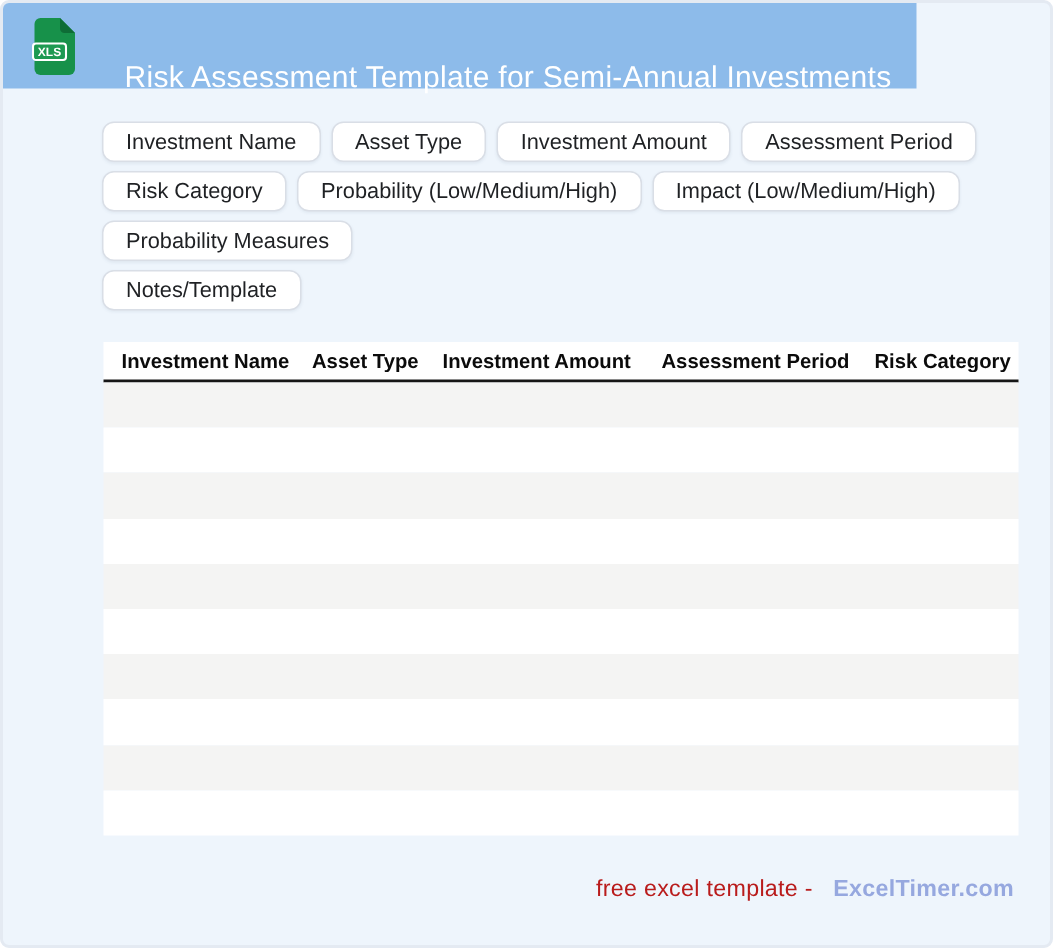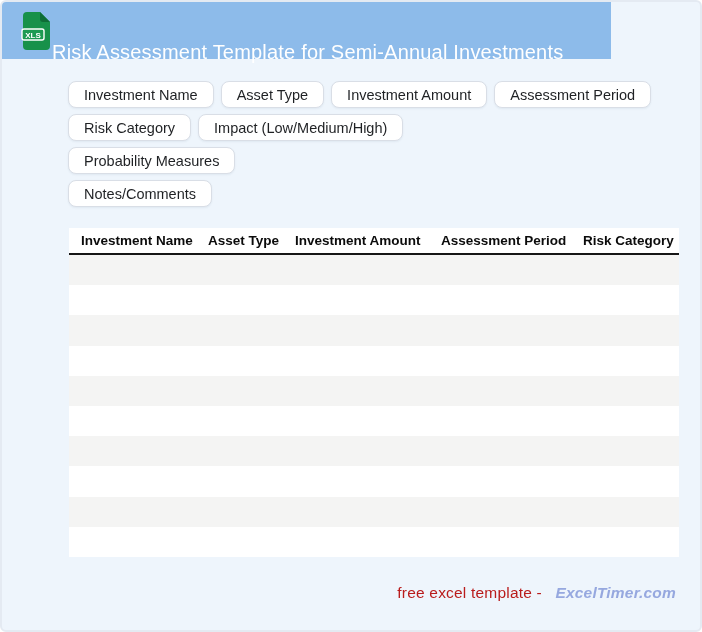--- a/index.html
+++ b/index.html
@@ -9,21 +9,21 @@
     position:relative;width:702px;height:632px;
     background:#eef5fc;
     border:2px solid #e4eaf2;border-radius:6px;
     overflow:hidden;
   }
 
   
   .header-bar{
     position:absolute;left:0;top:0;width:609px;height:57px;
     background:#8dbbea;
-    display:flex;align-items:center;gap:2px;padding-left:19px;
+    display:flex;align-items:center;gap:33px;padding-left:19px;
   }
   .xls-icon{position:relative;width:29px;height:38px;flex:0 0 auto;}
   .page-title{
     color:#ffffff;font-size:20px;font-weight:500;letter-spacing:.2px;
     white-space:nowrap;
     margin-top:44px;
   }
 
   
   .chips{
@@ -55,21 +55,21 @@
   .sheet-body .row{height:30.2px;}
   .sheet-body .row.odd{background:#f4f4f3;}
   .sheet-body .row.even{background:#ffffff;}
 
   
   .footer{
     position:absolute;top:582px;right:24px;
     font-size:15.5px;letter-spacing:.2px;white-space:nowrap;
   }
   .footer .plain{color:#b91c1c;font-weight:400;}
-  .footer .brand{color:#96a8df;font-weight:700;margin-left:9px;text-decoration:none;font-style:italic;}
+  .footer .brand{color:#96a8df;font-weight:700;margin-left:9px;text-decoration:none;}
 </style>
 </head>
 <body>
 
 <div class="stage">
 
   <div class="header-bar">
     <span class="xls-icon">
       <svg width="29" height="38" viewBox="0 0 29 38" aria-hidden="true">
         <path d="M6 0 h13 l10 10 v24 a4 4 0 0 1 -4 4 h-19 a4 4 0 0 1 -4 -4 v-30 a4 4 0 0 1 4 -4 z" fill="#17914a"></path>
@@ -83,27 +83,28 @@
 
   <div class="chips">
     <div class="chip-row">
       <span class="chip">Investment Name</span>
       <span class="chip">Asset Type</span>
       <span class="chip">Investment Amount</span>
       <span class="chip">Assessment Period</span>
     </div>
     <div class="chip-row">
       <span class="chip">Risk Category</span>
+      <span class="chip">Probability (Low/Medium/High)</span>
       <span class="chip">Impact (Low/Medium/High)</span>
     </div>
     <div class="chip-row">
       <span class="chip">Probability Measures</span>
     </div>
     <div class="chip-row">
-      <span class="chip">Notes/Comments</span>
+      <span class="chip">Notes/Template</span>
     </div>
   </div>
 
   <div class="sheet">
     <div class="sheet-head">
       <span class="col col-c0">Investment Name</span>
       <span class="col col-c1">Asset Type</span>
       <span class="col col-c2">Investment Amount</span>
       <span class="col col-c3">Assessment Period</span>
       <span class="col col-c4">Risk Category</span>

